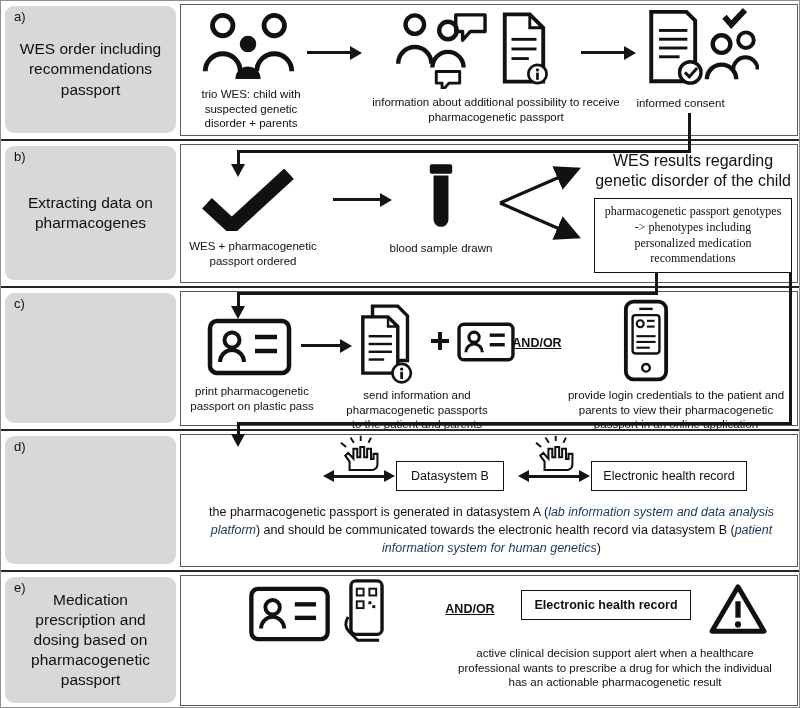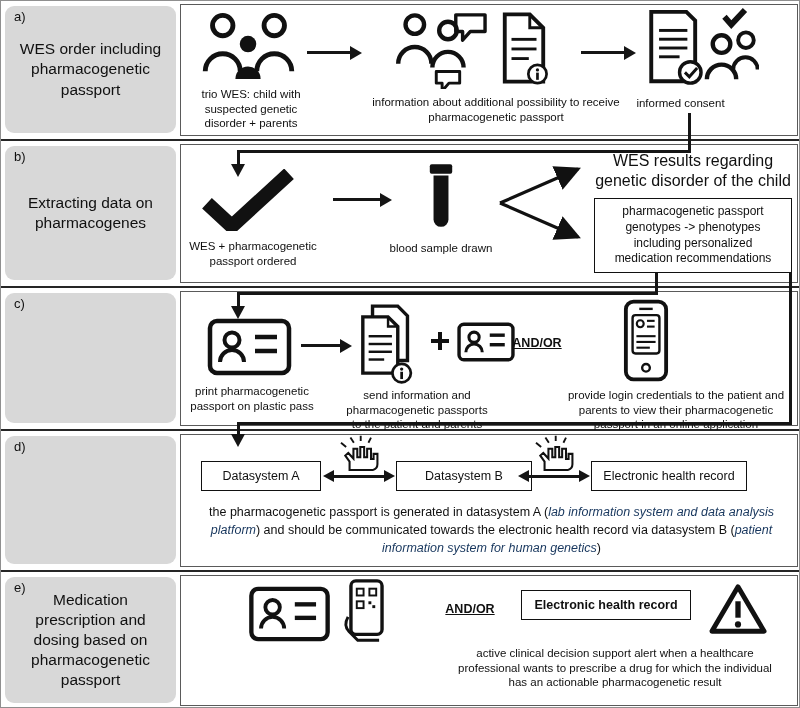--- a/index.html
+++ b/index.html
@@ -47,21 +47,21 @@
 </style>
 </head>
 <body>
 
 <div id="figure">
 
   <div class="row row-sep" style="top:0; height:140px;">
     <div class="content"></div>
     <div class="label-box">
       <span class="prefix">a)</span>
-      <span class="label-text">WES order including pharmacogenetic passport</span>
+      <span class="label-text">WES order including recommendations passport</span>
     </div>
 
     <div class="icon" style="left:196px; top:10px; width:103px; height:70px;">
       <svg viewBox="0 0 105 72">
         <circle cx="26" cy="15" r="10.5" fill="none" stroke="#111" stroke-width="5"></circle>
         <path d="M8 62 a18 18 0 0 1 36 0" fill="none" stroke="#111" stroke-width="5"></path>
         <circle cx="79" cy="15" r="10.5" fill="none" stroke="#111" stroke-width="5"></circle>
         <path d="M61 62 a18 18 0 0 1 36 0" fill="none" stroke="#111" stroke-width="5"></path>
         <circle cx="52" cy="34" r="8.5" fill="#111"></circle>
         <path d="M39 70 a13 13 0 0 1 26 0 z" fill="#111"></path>
@@ -149,21 +149,21 @@
             <path d="M0 0 L8 4 L0 8 Z" fill="#111"></path>
           </marker>
         </defs>
         <line x1="4" y1="48" x2="82" y2="14" stroke="#111" stroke-width="3.2" marker-end="url(#mArr)"></line>
         <line x1="4" y1="48" x2="82" y2="82" stroke="#111" stroke-width="3.2" marker-end="url(#mArr)"></line>
       </svg>
     </div>
 
     <div class="cap" style="left:593px; top:10px; width:198px; font-size:16px;">WES results regarding genetic disorder of the child</div>
 
-    <div class="pbox" style="left:593px; top:57px; width:198px; height:75px;">pharmacogenetic passport genotypes -&gt; phenotypes including personalized medication recommendations</div>
+    <div class="pbox" style="left:593px; top:57px; width:198px; height:75px;font-family:Liberation Serif, serif;">pharmacogenetic passport genotypes -&gt; phenotypes including personalized medication recommendations</div>
   </div>
 
   <div class="row row-sep" style="top:287px; height:143px;">
     <div class="content"></div>
     <div class="label-box">
       <span class="prefix">c)</span>
     </div>
 
     <div class="icon" style="left:206px; top:30px; width:85px; height:58px;">
       <svg viewBox="0 0 85 58">
@@ -229,31 +229,30 @@
     </div>
     <div class="cap" style="left:558px; top:100px; width:234px;">provide login credentials to the patient and parents to view their pharmacogenetic passport in an online application</div>
   </div>
 
   <div class="row row-sep" style="top:430px; height:141px;">
     <div class="content"></div>
     <div class="label-box">
       <span class="prefix">d)</span>
     </div>
 
-    <div class="dbox" style="left:200px; top:30px; width:120px; height:30px;">Datasystem A</div>
 
     <div class="icon" style="left:336px; top:4px; width:44px; height:36px;">
       <svg viewBox="0 0 50 42">
         <path d="M4 9 l6 5 M15 3 l4 6 M27 1 v6 M39 3 l-3 6" stroke="#111" stroke-width="2.2" fill="none"></path>
         <path d="M14 41 V31 l-5-7 3.5-3 6 6.5 V16 h4.5 v10 h3.5 V14 h4.5 v12 h3.5 V16 h4.5 v12 h3 v-6 h4.5 v12 c0 4-2.5 6-6 7z" fill="none" stroke="#111" stroke-width="2.4"></path>
       </svg>
     </div>
     <div class="arrow-lr" style="left:332px; top:44px; width:52px;"></div>
 
-    <div class="dbox" style="left:395px; top:30px; width:136px; height:30px;">Datasystem B</div>
+    <div class="dbox" style="left:395px; top:30px; width:108px; height:30px;">Datasystem B</div>
 
     <div class="icon" style="left:531px; top:4px; width:44px; height:36px;">
       <svg viewBox="0 0 50 42">
         <path d="M4 9 l6 5 M15 3 l4 6 M27 1 v6 M39 3 l-3 6" stroke="#111" stroke-width="2.2" fill="none"></path>
         <path d="M14 41 V31 l-5-7 3.5-3 6 6.5 V16 h4.5 v10 h3.5 V14 h4.5 v12 h3.5 V16 h4.5 v12 h3 v-6 h4.5 v12 c0 4-2.5 6-6 7z" fill="none" stroke="#111" stroke-width="2.4"></path>
       </svg>
     </div>
     <div class="arrow-lr" style="left:527px; top:44px; width:52px;"></div>
 
     <div class="dbox" style="left:590px; top:30px; width:156px; height:30px;">Electronic health record</div>

